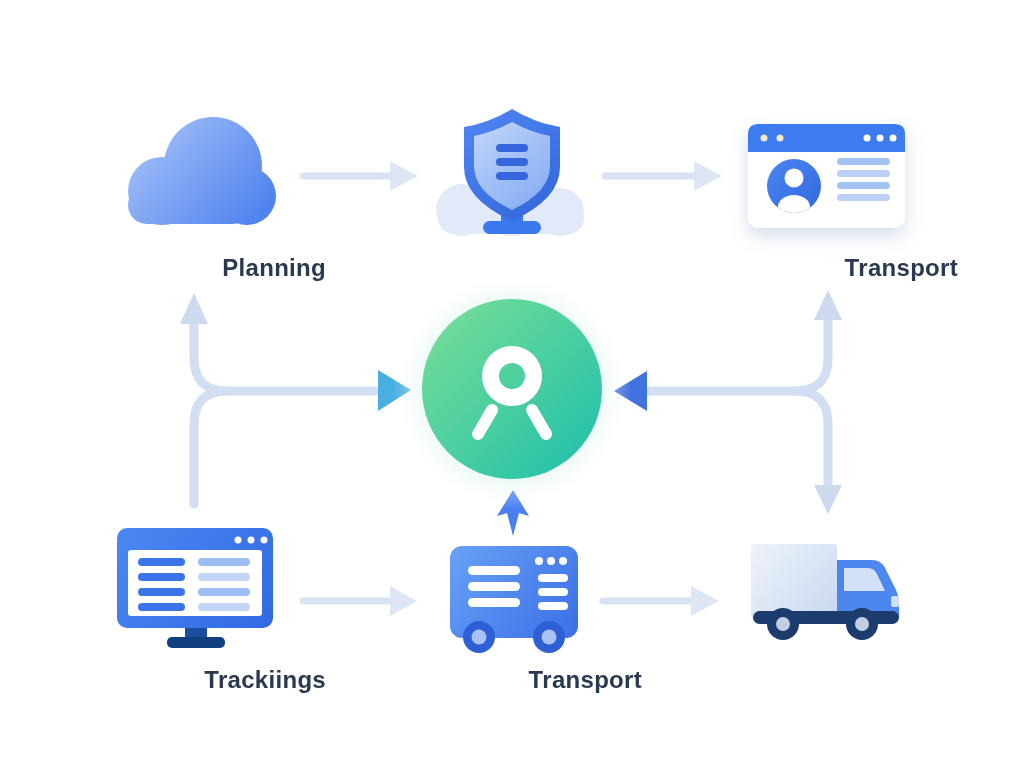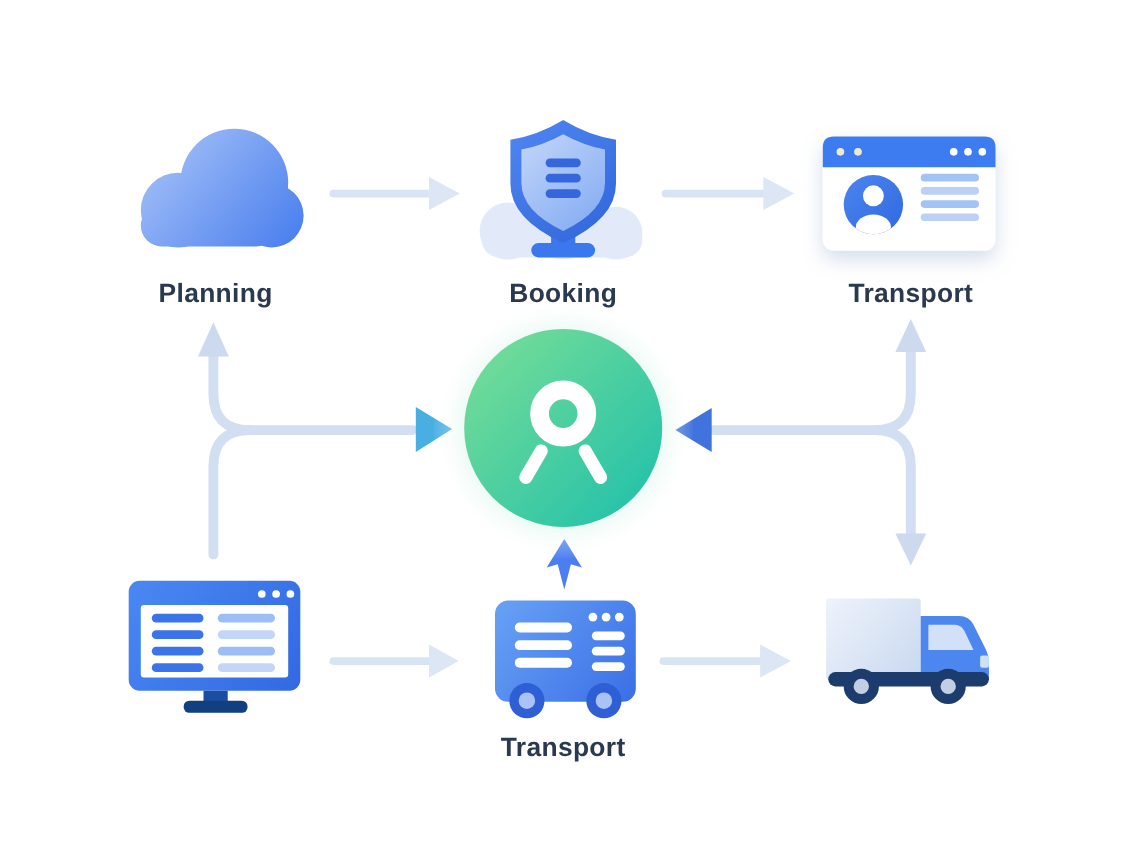--- a/index.html
+++ b/index.html
@@ -3,21 +3,21 @@
 <meta charset="utf-8">
 <style>
   html,body{margin:0;padding:0;background:#fff;}
   .stage{
     position:relative;width:1024px;height:768px;background:#ffffff;
     font-family:"Liberation Sans",sans-serif;overflow:hidden;
   }
   .diagram-svg{position:absolute;left:0;top:0;}
   .node-label{
     position:absolute;width:260px;transform:translateX(-50%);
-    text-align:center;font-weight:700;font-size:24px;color:#2b3950;
+    text-align:right;font-weight:700;font-size:24px;color:#2b3950;
     letter-spacing:.3px;
   }
 </style>
 </head>
 <body>
 
 <div class="stage">
 
   <svg class="diagram-svg" width="1024" height="768" viewBox="0 0 1024 768">
     <defs>
@@ -195,16 +195,16 @@
       <rect x="891" y="596" width="8" height="11" rx="2" fill="#cfe0f7"></rect>
       <rect x="753" y="611" width="146" height="13" rx="6.5" fill="#1c3c6e"></rect>
       <circle cx="783" cy="624" r="16" fill="#1c3c6e"></circle>
       <circle cx="783" cy="624" r="7" fill="#c2cee2"></circle>
       <circle cx="862" cy="624" r="16" fill="#1c3c6e"></circle>
       <circle cx="862" cy="624" r="7" fill="#c2cee2"></circle>
     </g>
   </svg>
 
   <div class="node-label" style="left:196px;top:254px">Planning</div>
-  <div class="node-label" style="left:512px;top:254px">Booking</div>
   <div class="node-label" style="left:828px;top:254px">Transport</div>
+  <div class="node-label" style="left:196px;top:666px">Trackiings</div>
   <div class="node-label" style="left:512px;top:666px">Transport</div>
 </div>
 
 </body></html>

